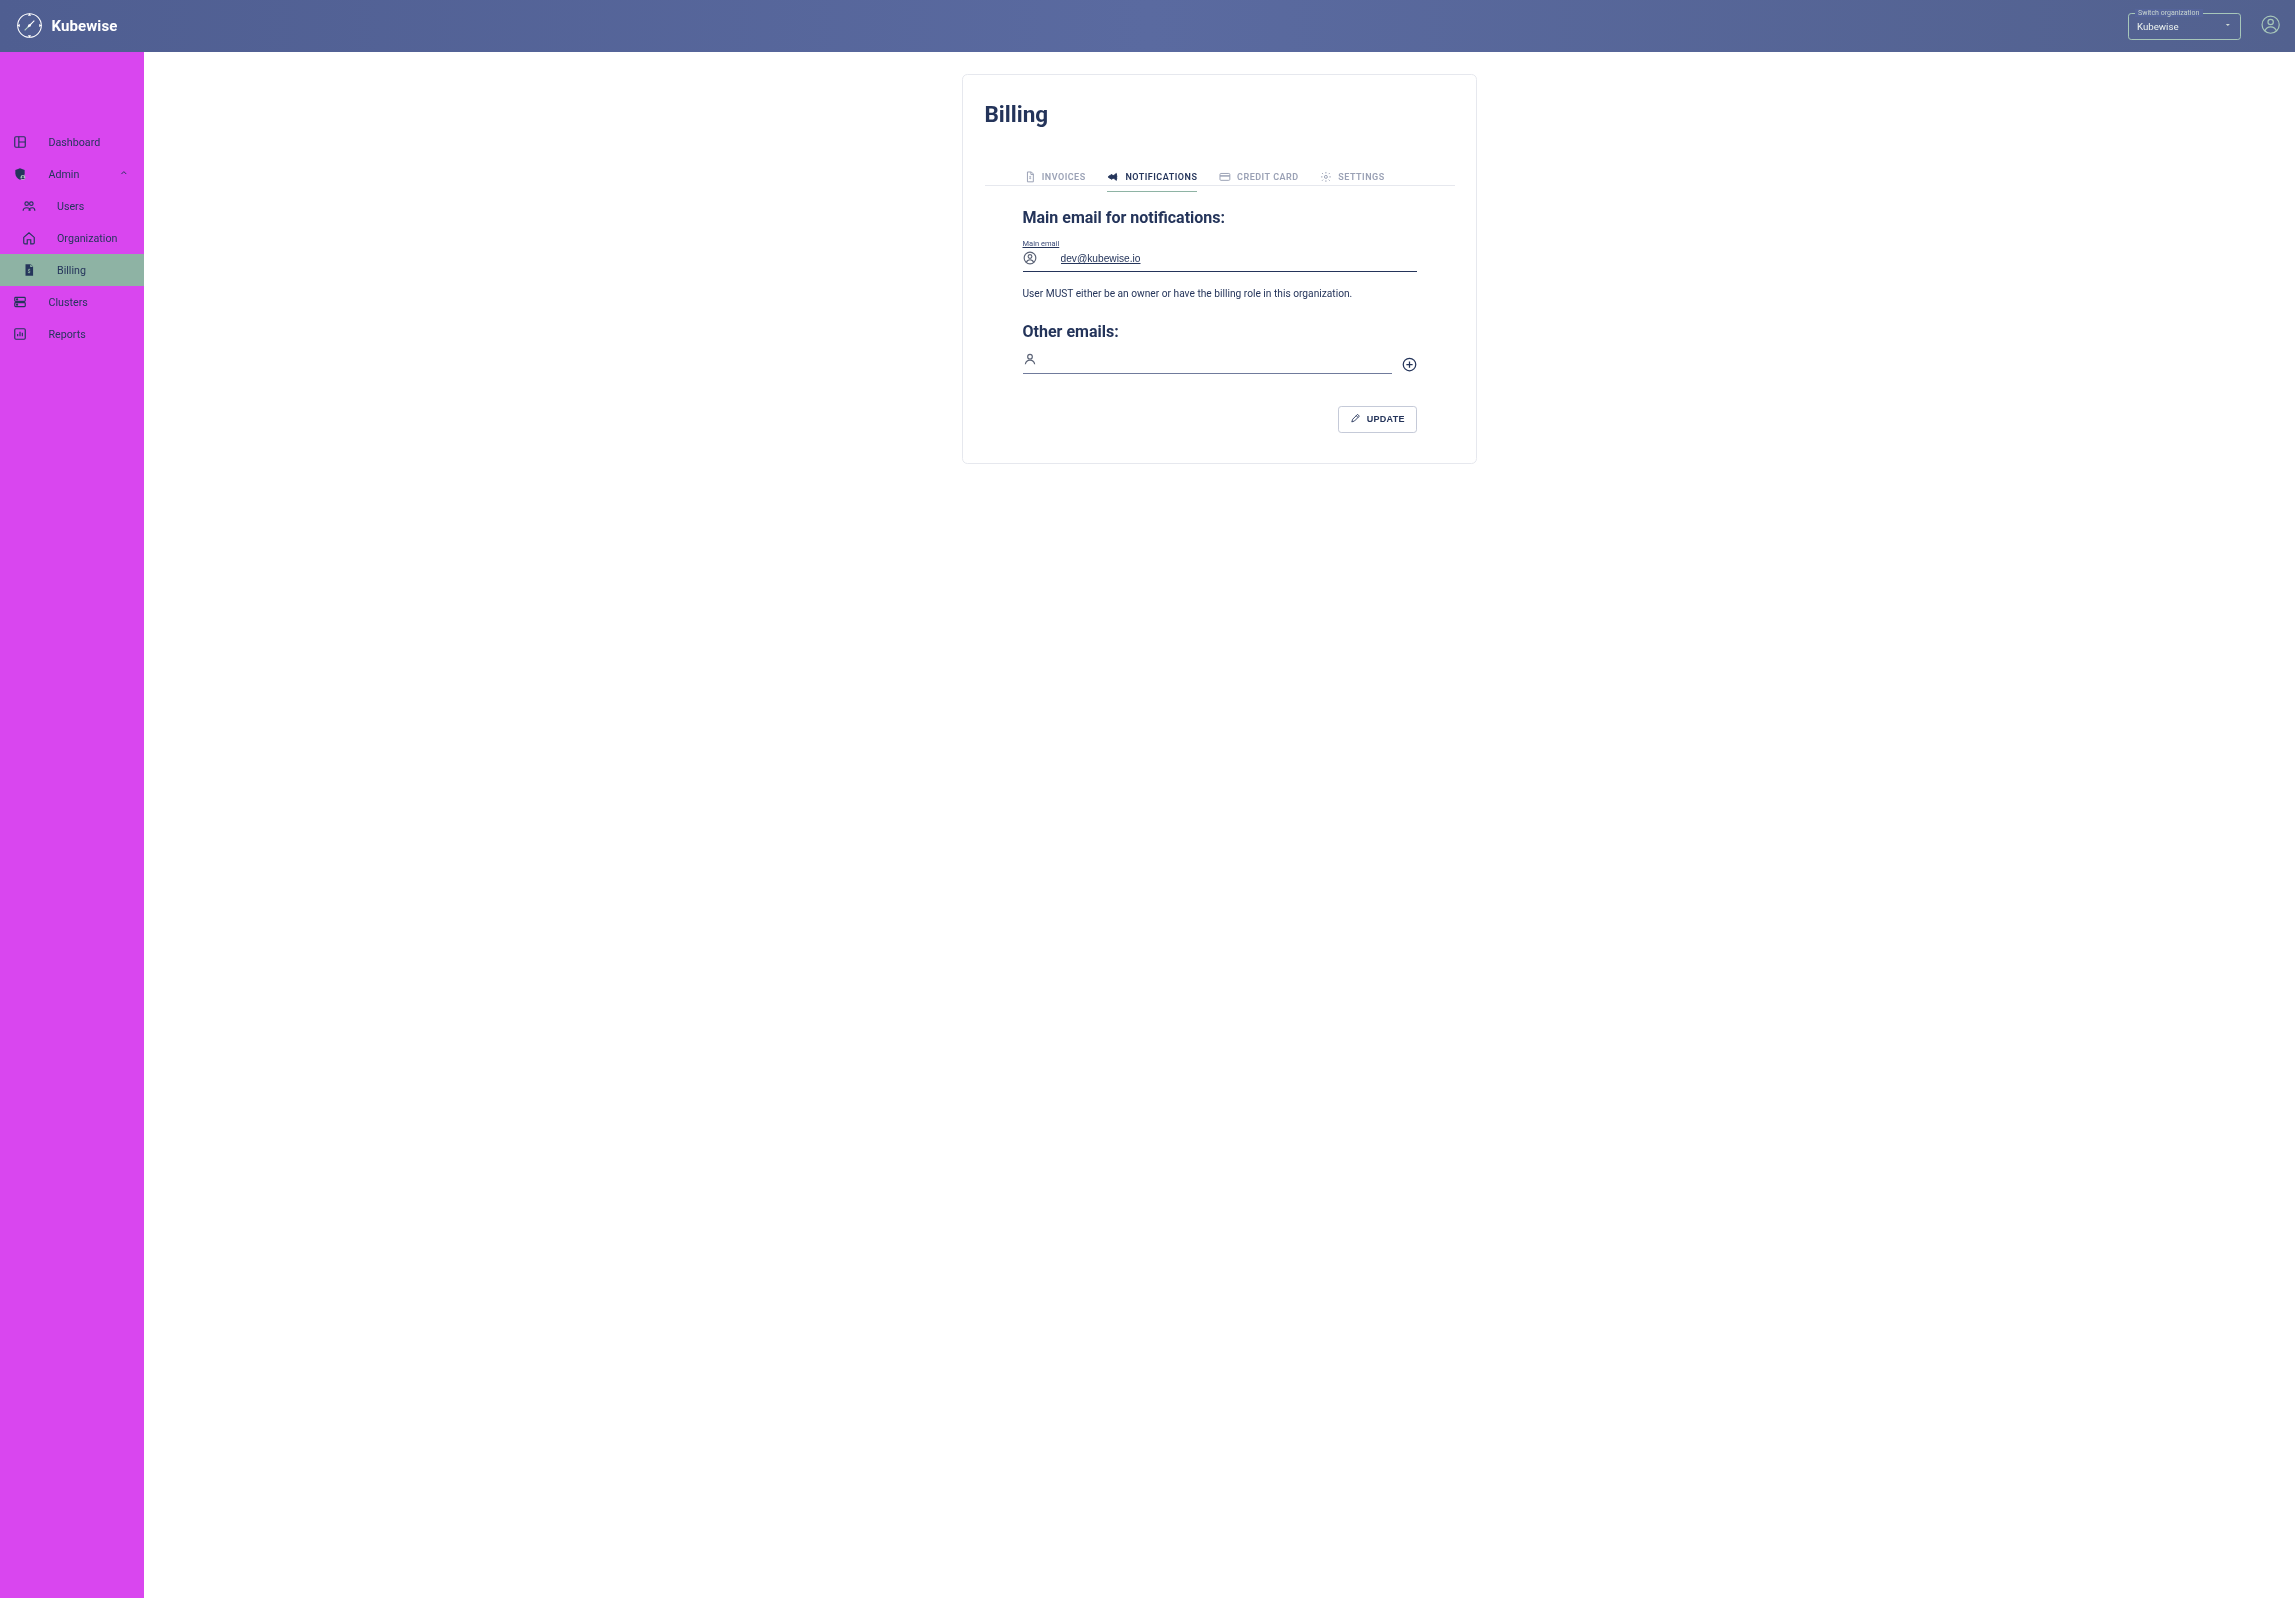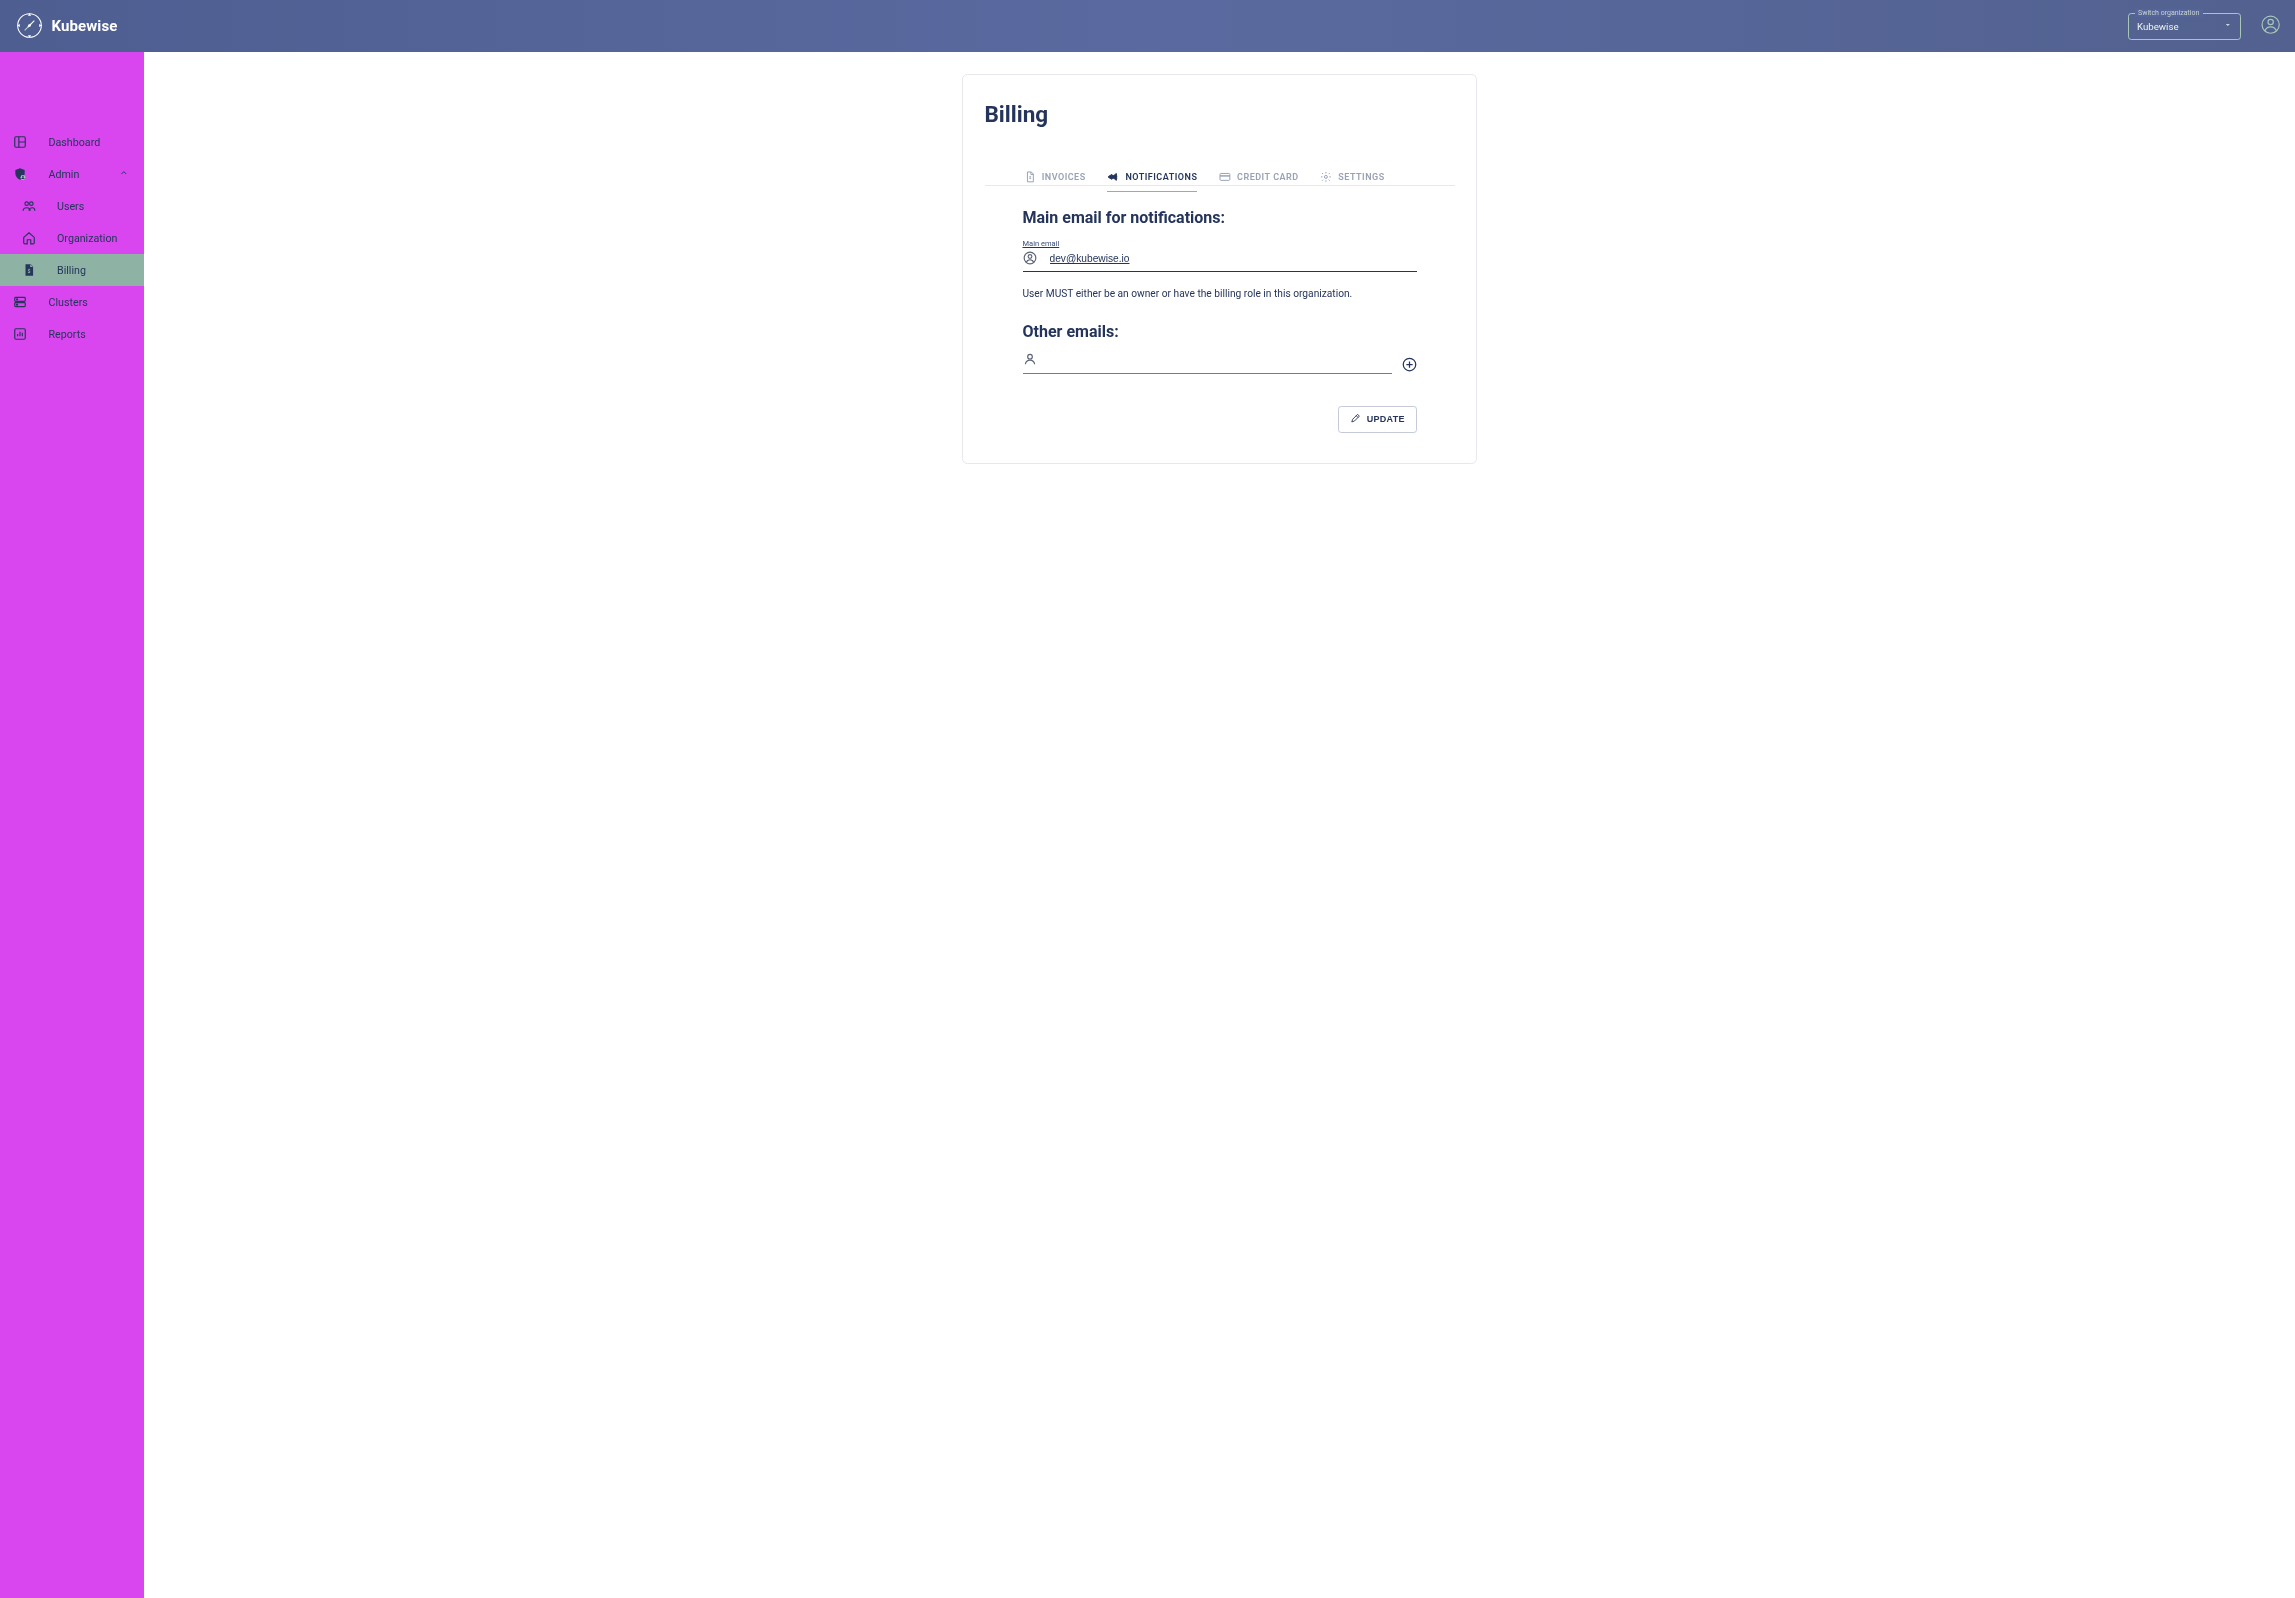--- a/index.html
+++ b/index.html
@@ -161,21 +161,21 @@
   }
   .field-label {
     font-size: 7.5px;
     color: #3a4a77;
     margin-bottom: 3.2px;
     display: block;
   }
   .field-row {
     display: flex;
     align-items: center;
-    gap: 13px;
+    gap: 24px;
   }
   .field-row svg { width: 14px; height: 14px; }
   .field-input {
     border: none;
     outline: none;
     font-size: 10.2px;
     color: #24345a;
     background: transparent;
     flex: 1;
   }

